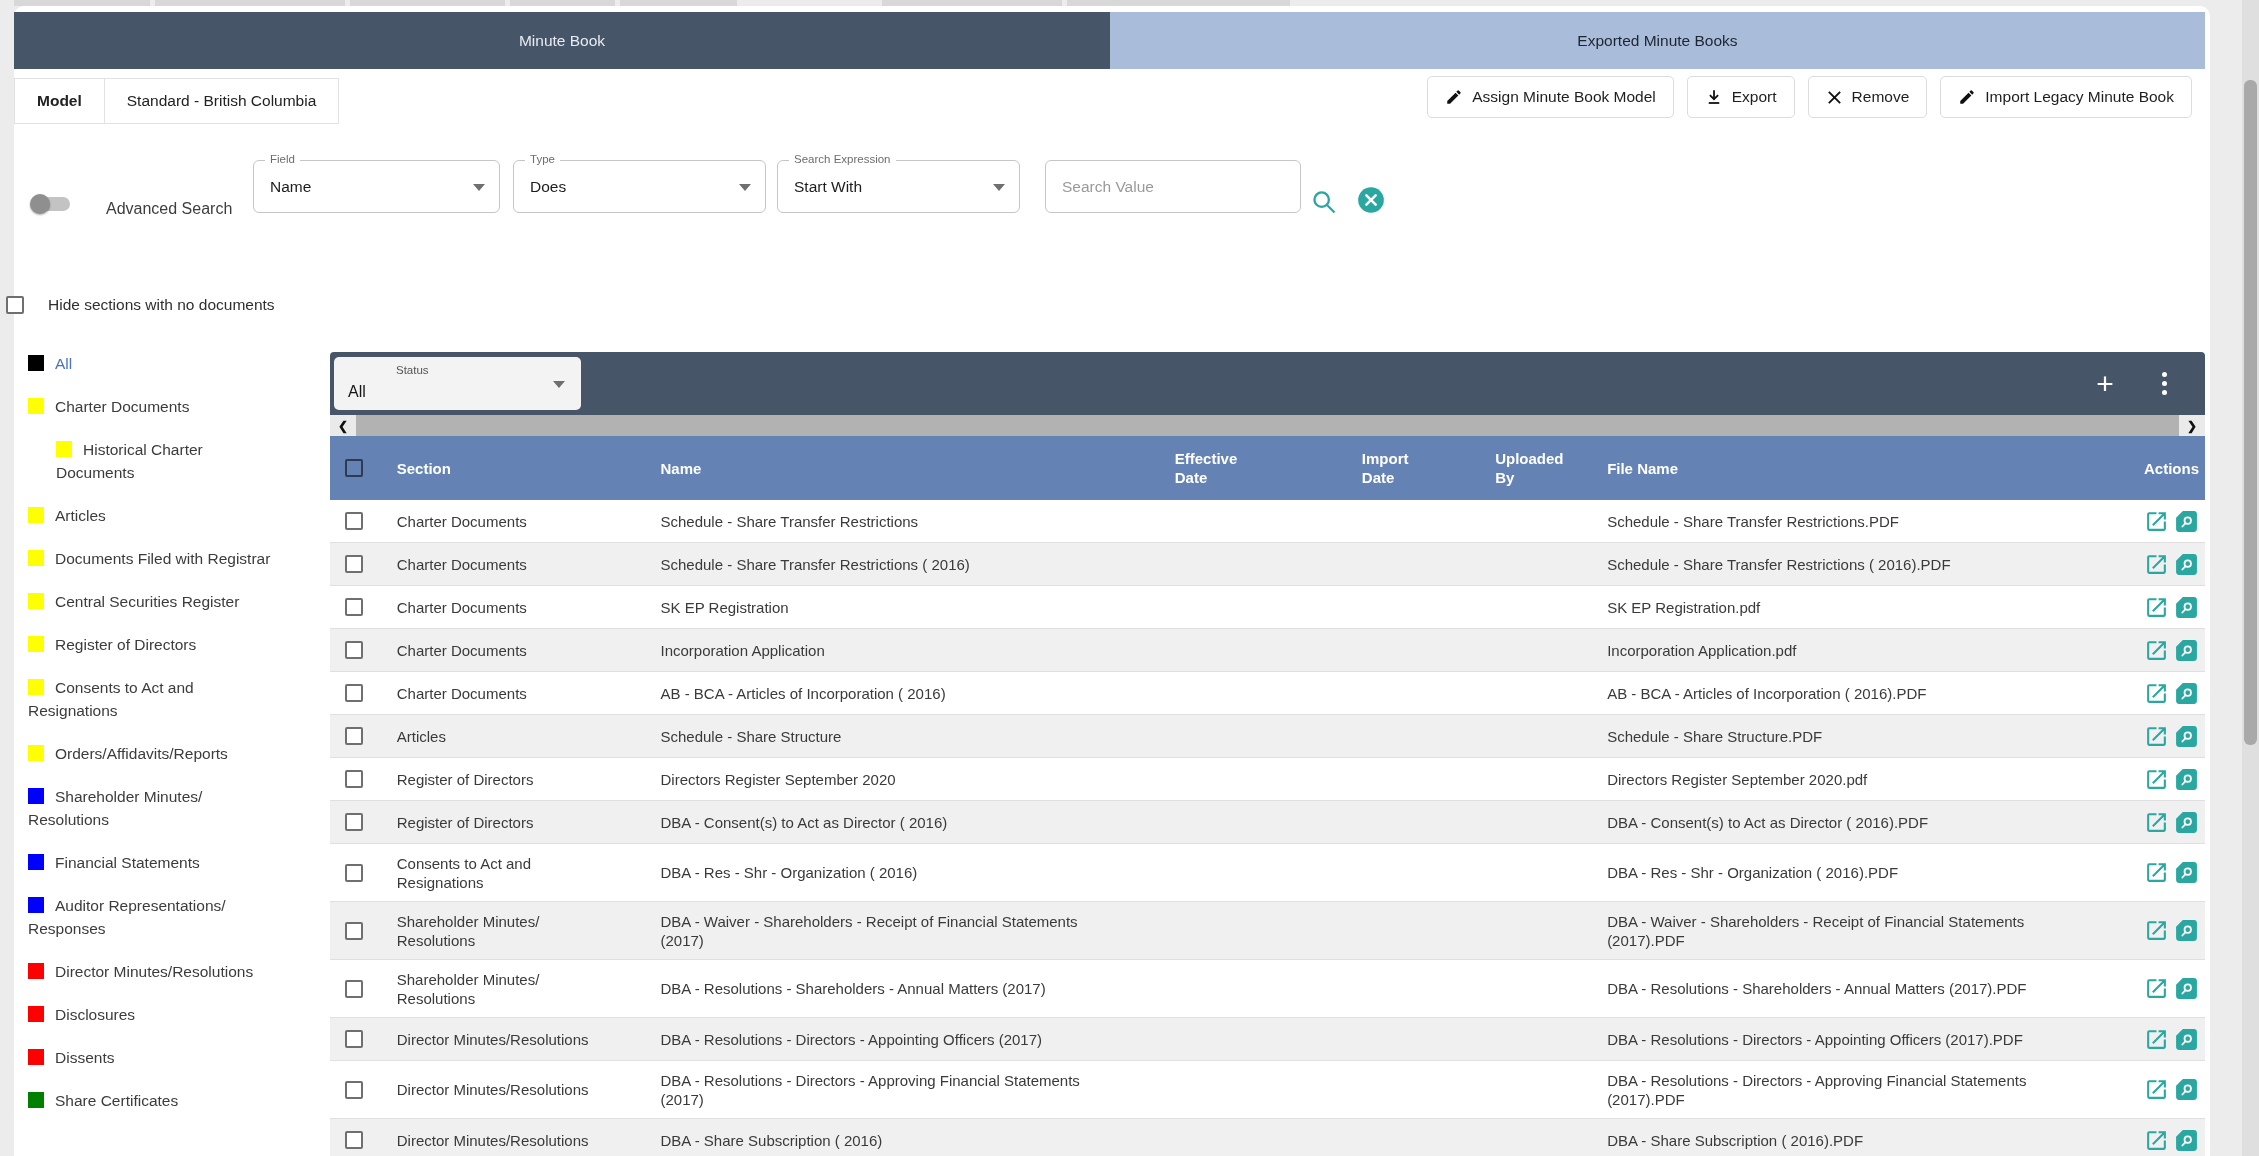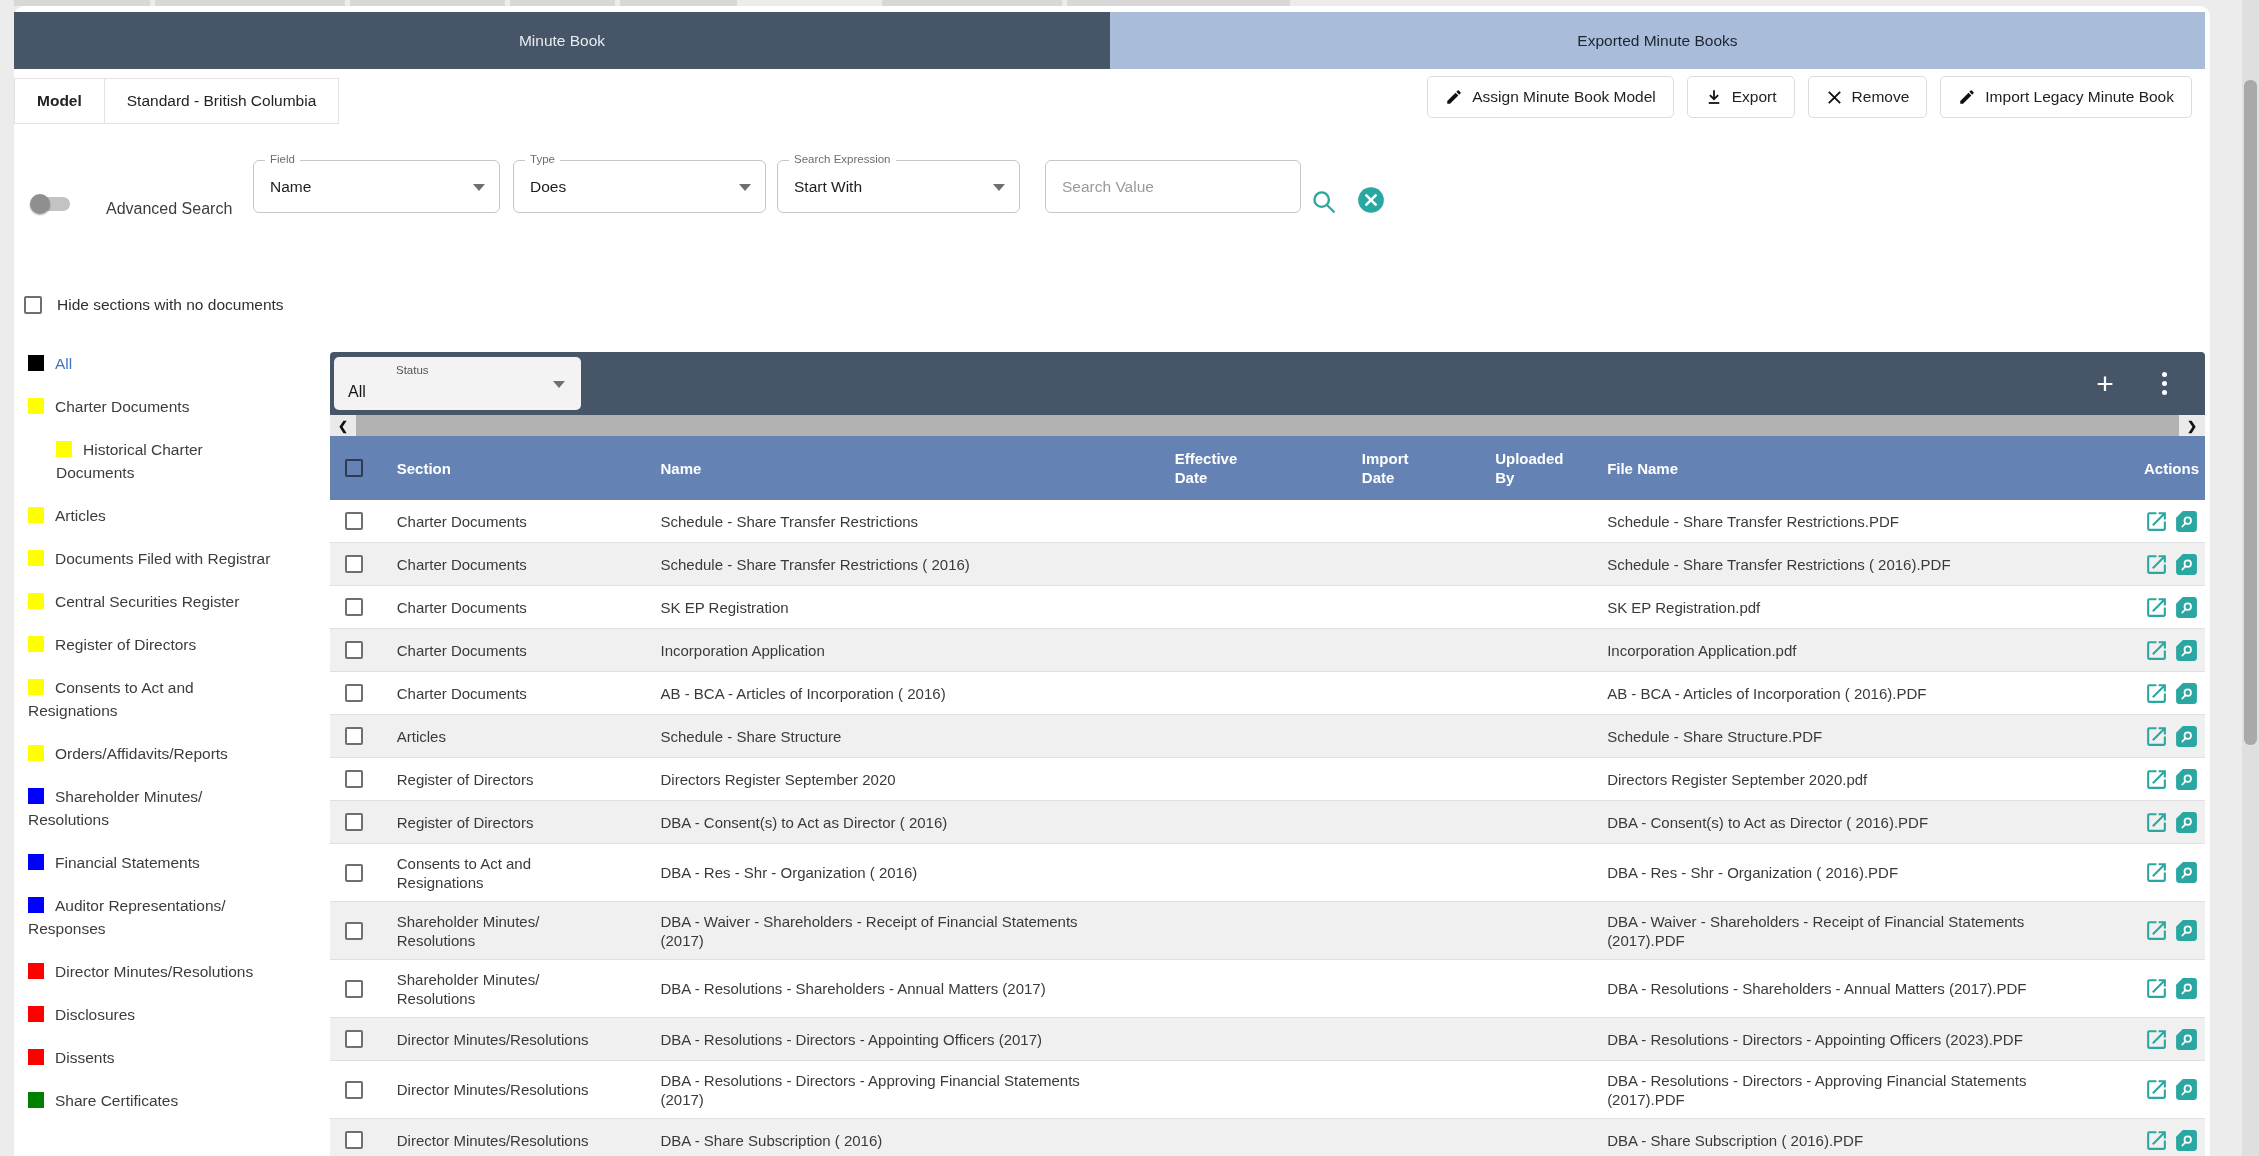--- a/index.html
+++ b/index.html
@@ -26,21 +26,21 @@
   .advlabel{position:absolute;left:106px;top:200px;font-size:16px;color:#3d3d3d;}
   .mfield{position:absolute;top:160px;height:53px;border:1px solid #c6c6c6;border-radius:6px;background:#fff;box-sizing:border-box;}
   .mfield .flabel{position:absolute;top:-8px;left:11px;background:#fff;padding:0 5px;font-size:11.5px;color:#6d6d6d;}
   .mfield .fvalue{position:absolute;left:16px;top:17px;font-size:15.5px;color:#1d1d1d;}
   .caret{position:absolute;right:14px;top:23px;width:0;height:0;border-left:6px solid transparent;border-right:6px solid transparent;border-top:7px solid #6f6f6f;}
   .sv-input{position:absolute;left:1045px;top:160px;width:256px;height:53px;box-sizing:border-box;border:1px solid #c6c6c6;border-radius:6px;padding:0 16px;font-size:15.5px;color:#b91c1c;font-family:"Liberation Sans",sans-serif;outline:none;}
   .sv-input::placeholder{color:#9a9a9a;}
   .searchicon{position:absolute;left:1310px;top:188px;cursor:pointer;}
   .clearicon{position:absolute;left:1357px;top:186px;cursor:pointer;}
   
-  .hiderow{position:absolute;left:24px;top:296px;display:flex;align-items:center;gap:15px;}
+  .hiderow{position:absolute;left:6px;top:296px;display:flex;align-items:center;gap:24px;}
   .cb{width:18px;height:18px;border:2px solid #6f6f6f;border-radius:2px;background:#fff;box-sizing:border-box;display:inline-block;cursor:pointer;}
   .hiderow .lbl{font-size:15.5px;color:#2f2f2f;}
   
   .sidebar{position:absolute;left:28px;top:352px;width:288px;}
   .side-item{margin-bottom:20px;font-size:15.5px;line-height:23px;color:#3c3c3c;white-space:pre-line;cursor:pointer;}
   .side-item .sq{display:inline-block;width:16px;height:16px;margin-right:11px;vertical-align:-2px;}
   .side-item.indent{margin-left:28px;}
   .side-item.active{color:#4a74b9;}
   
   .panel{position:absolute;left:330px;top:352px;width:1875px;}
@@ -499,21 +499,21 @@
 
       <div class="trow alt">
         <div class="c c-cb">
             <span class="cb"></span>
           </div>
         <div class="c c-section pre">Director Minutes/Resolutions</div>
         <div class="c c-name pre">DBA - Resolutions - Directors - Appointing Officers (2017)</div>
         <div class="c c-eff"></div>
         <div class="c c-imp"></div>
         <div class="c c-upl"></div>
-        <div class="c c-file pre">DBA - Resolutions - Directors - Appointing Officers (2023).PDF</div>
+        <div class="c c-file pre">DBA - Resolutions - Directors - Appointing Officers (2017).PDF</div>
         <div class="c c-act">
           <svg width="25" height="25" viewBox="0 0 24 24" fill="#2aa7a0">
               <path d="M19 19H5V5h7V3H5a2 2 0 0 0-2 2v14a2 2 0 0 0 2 2h14c1.1 0 2-.9 2-2v-7h-2v7zM14 3v2h3.59l-9.83 9.83 1.41 1.41L19 6.41V10h2V3h-7z"></path>
             </svg>
           <svg width="25" height="25" viewBox="0 0 24 24">
               <path d="M8.5 2H19a3 3 0 0 1 3 3v14a3 3 0 0 1-3 3H5a3 3 0 0 1-3-3V8.5z" fill="#2aa7a0"></path>
               <circle cx="13.2" cy="11.2" r="3.1" fill="none" stroke="#fff" stroke-width="1.7"></circle>
               <path d="M10.9 13.7L8 16.8" stroke="#fff" stroke-width="1.7" stroke-linecap="round"></path>
             </svg>
         </div>

